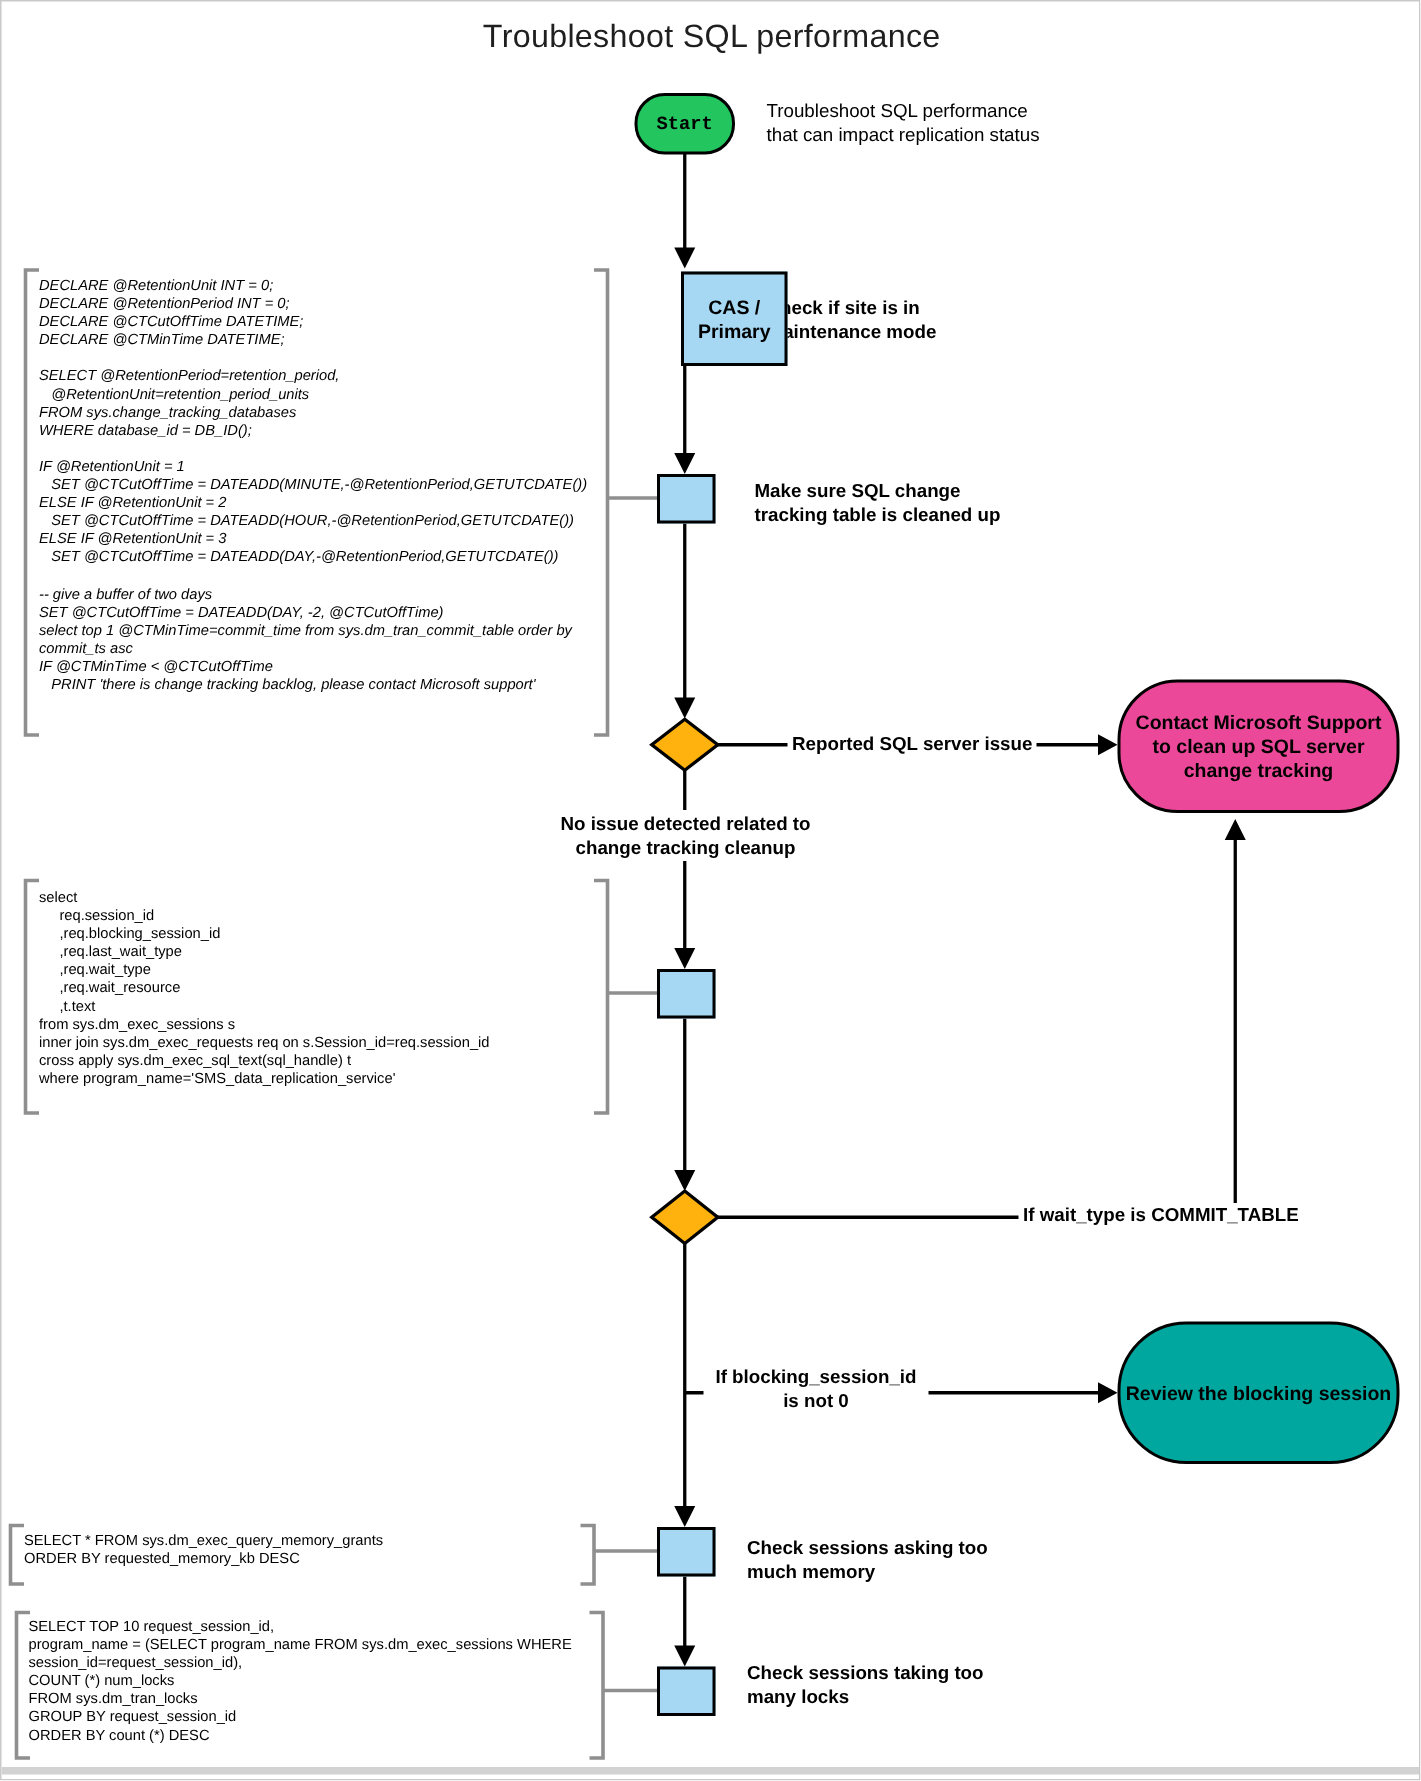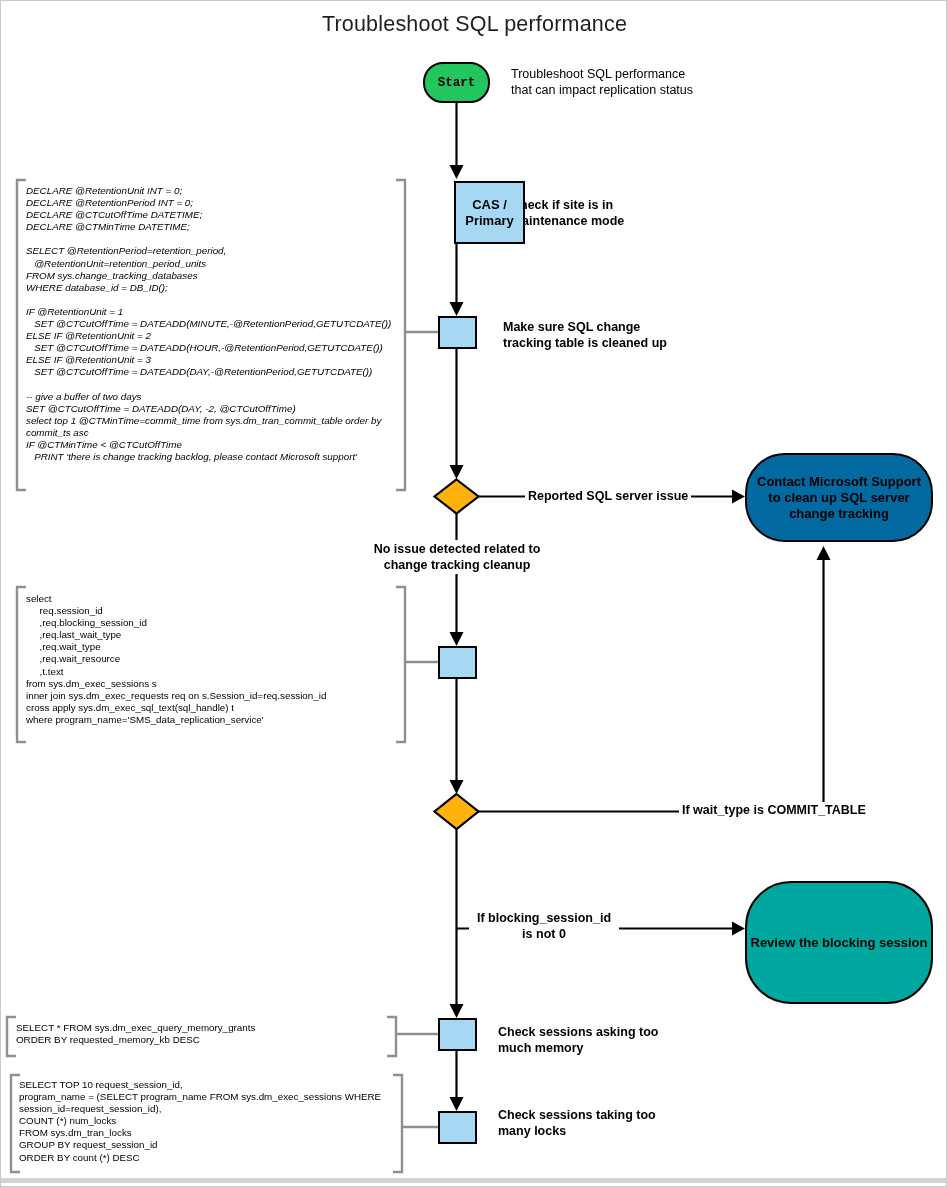--- a/index.html
+++ b/index.html
@@ -20,21 +20,21 @@
           border: 2.5px solid #000; text-align: center; font-weight: bold; color: #000; }
   .node-start { left: 422px; top: 61px; width: 67px; height: 41px; border-radius: 20px; font-size: 12.5px; }
   .node-cas   { left: 421px; top: 180px; width: 71px; height: 63px; font-size: 13px; line-height: 16px; white-space: pre-line; margin-left: 32px; }
   .node-small { width: 39px; height: 33px; }
   .node-box1  { left: 437px; top: 315px; }
   .node-box2  { left: 437px; top: 645px; }
   .node-box3  { left: 437px; top: 1017px; }
   .node-box4  { left: 437px; top: 1110px; }
   .node-teal1 { left: 744px; top: 452px; width: 188px; height: 89px; border-radius: 40px;
                 font-size: 13px; line-height: 16px; white-space: pre-line; }
-  .node-teal2 { left: 744px; top: 880px; width: 188px; height: 123px; border-radius: 46px;
+  .node-teal2 { left: 744px; top: 880px; width: 188px; height: 95px; border-radius: 46px;
                 font-size: 13px; }
   .annot { position: absolute; z-index: 2; font-size: 12.5px; line-height: 16px; color: #000;
            white-space: pre-line; }
   .annot.bold { font-weight: bold; }
   .annot-start { left: 510px; top: 65px; font-weight: normal; }
   .annot-cas   { left: 510px; top: 196px; }
   .annot-box1  { left: 502px; top: 318px; }
   .annot-box2  { left: 502px; top: 637px; }
   .annot-box3  { left: 497px; top: 1023px; }
   .annot-box4  { left: 497px; top: 1106px; }
@@ -111,21 +111,21 @@
     <span>Start</span>
   </div>
   <div class="node node-cas" style="background: rgb(166, 215, 243);">
     <span>CAS /
 Primary</span>
   </div>
   <div class="node node-small node-box1" style="background: rgb(166, 215, 243);"></div>
   <div class="node node-small node-box2" style="background: rgb(166, 215, 243);"></div>
   <div class="node node-small node-box3" style="background: rgb(166, 215, 243);"></div>
   <div class="node node-small node-box4" style="background: rgb(166, 215, 243);"></div>
-  <div class="node node-teal1" style="background: #0369a1;">
+  <div class="node node-teal1" style="background: #ec4899;">
     <span>Contact Microsoft Support
 to clean up SQL server
 change tracking</span>
   </div>
   <div class="node node-teal2" style="background: rgb(0, 167, 158);">
     <span>Review the blocking session</span>
   </div>
 
   <div class="annot annot-start">Troubleshoot SQL performance
 that can impact replication status</div>

